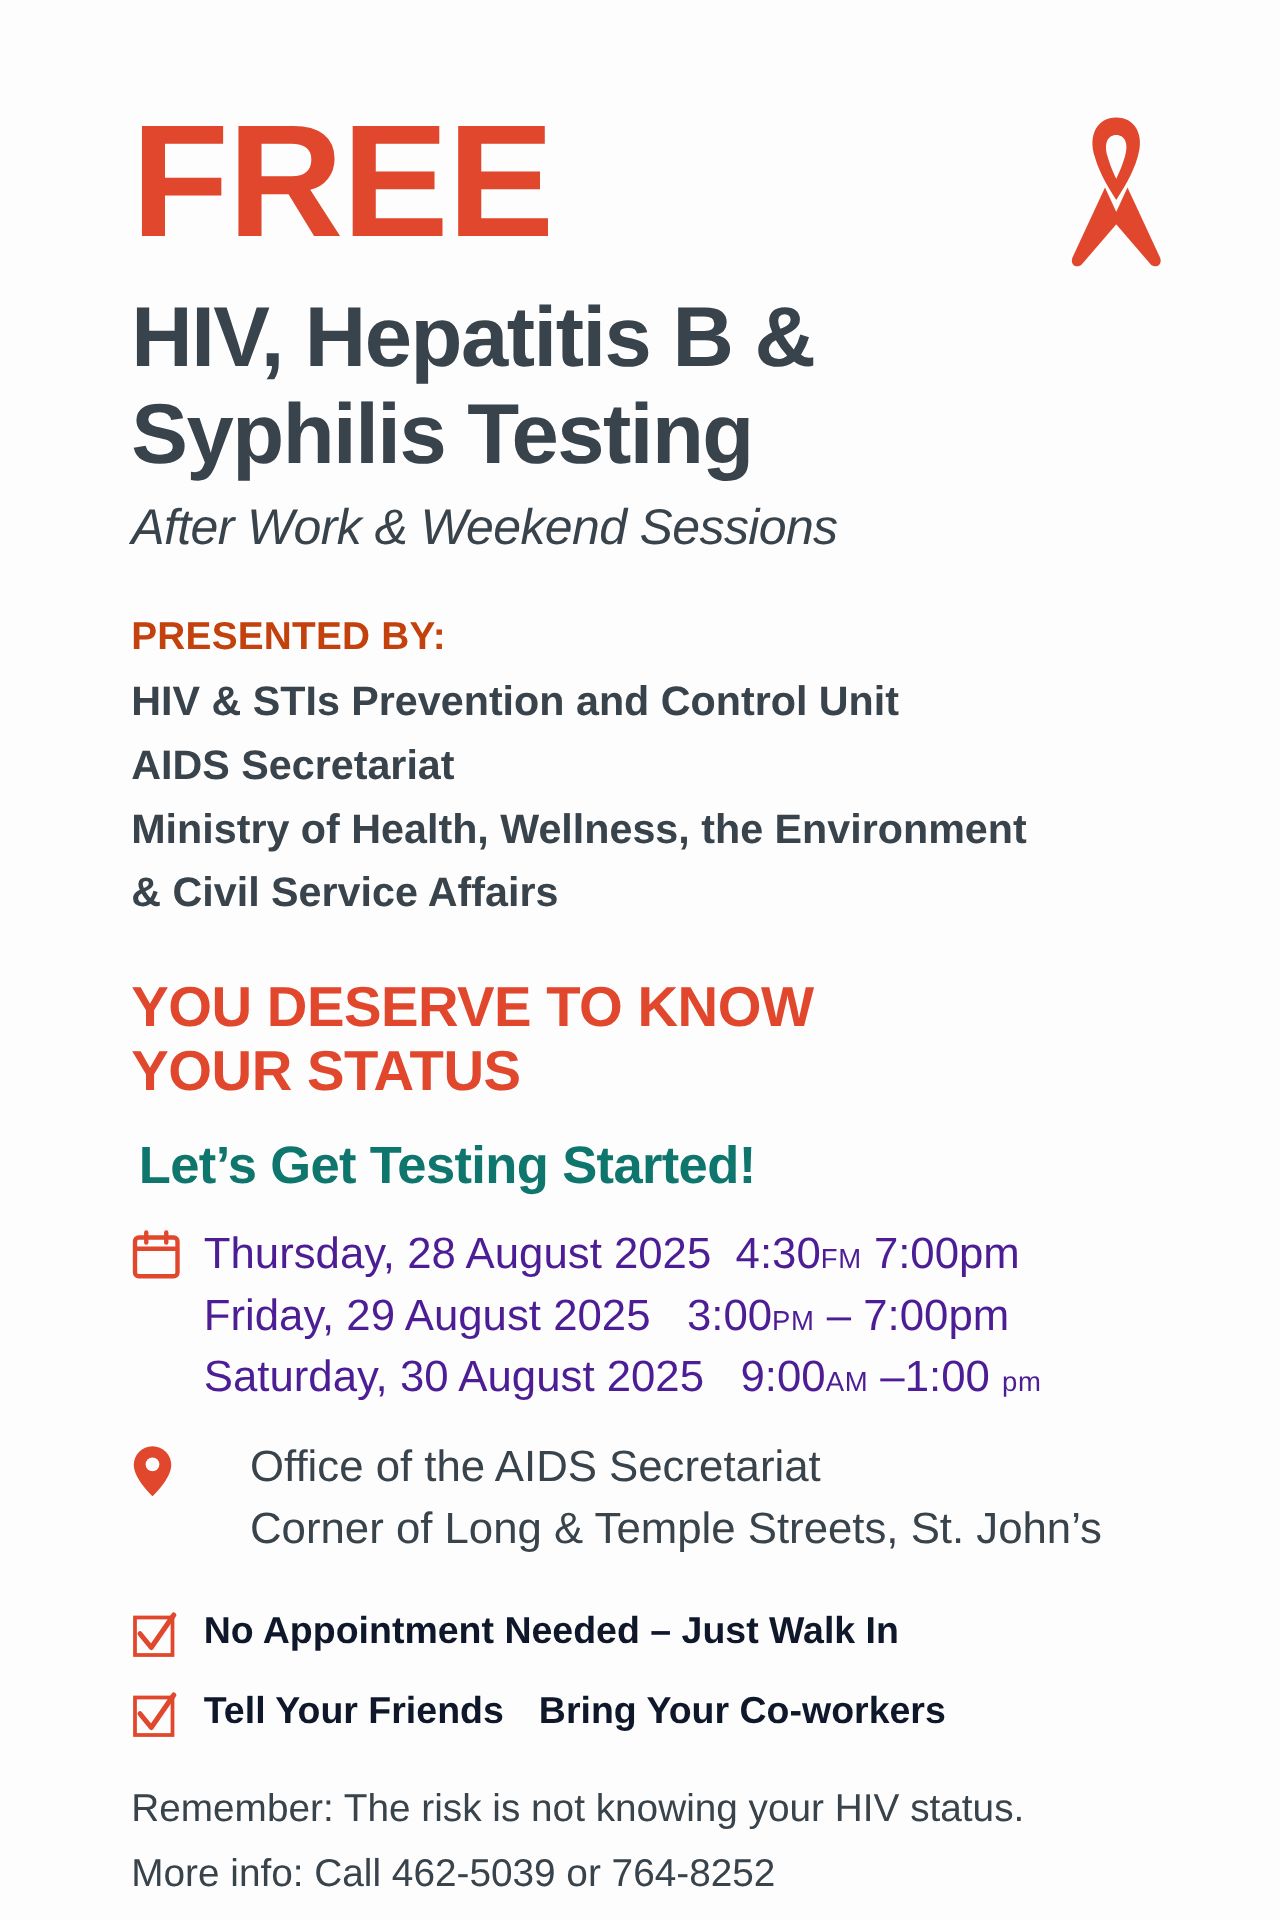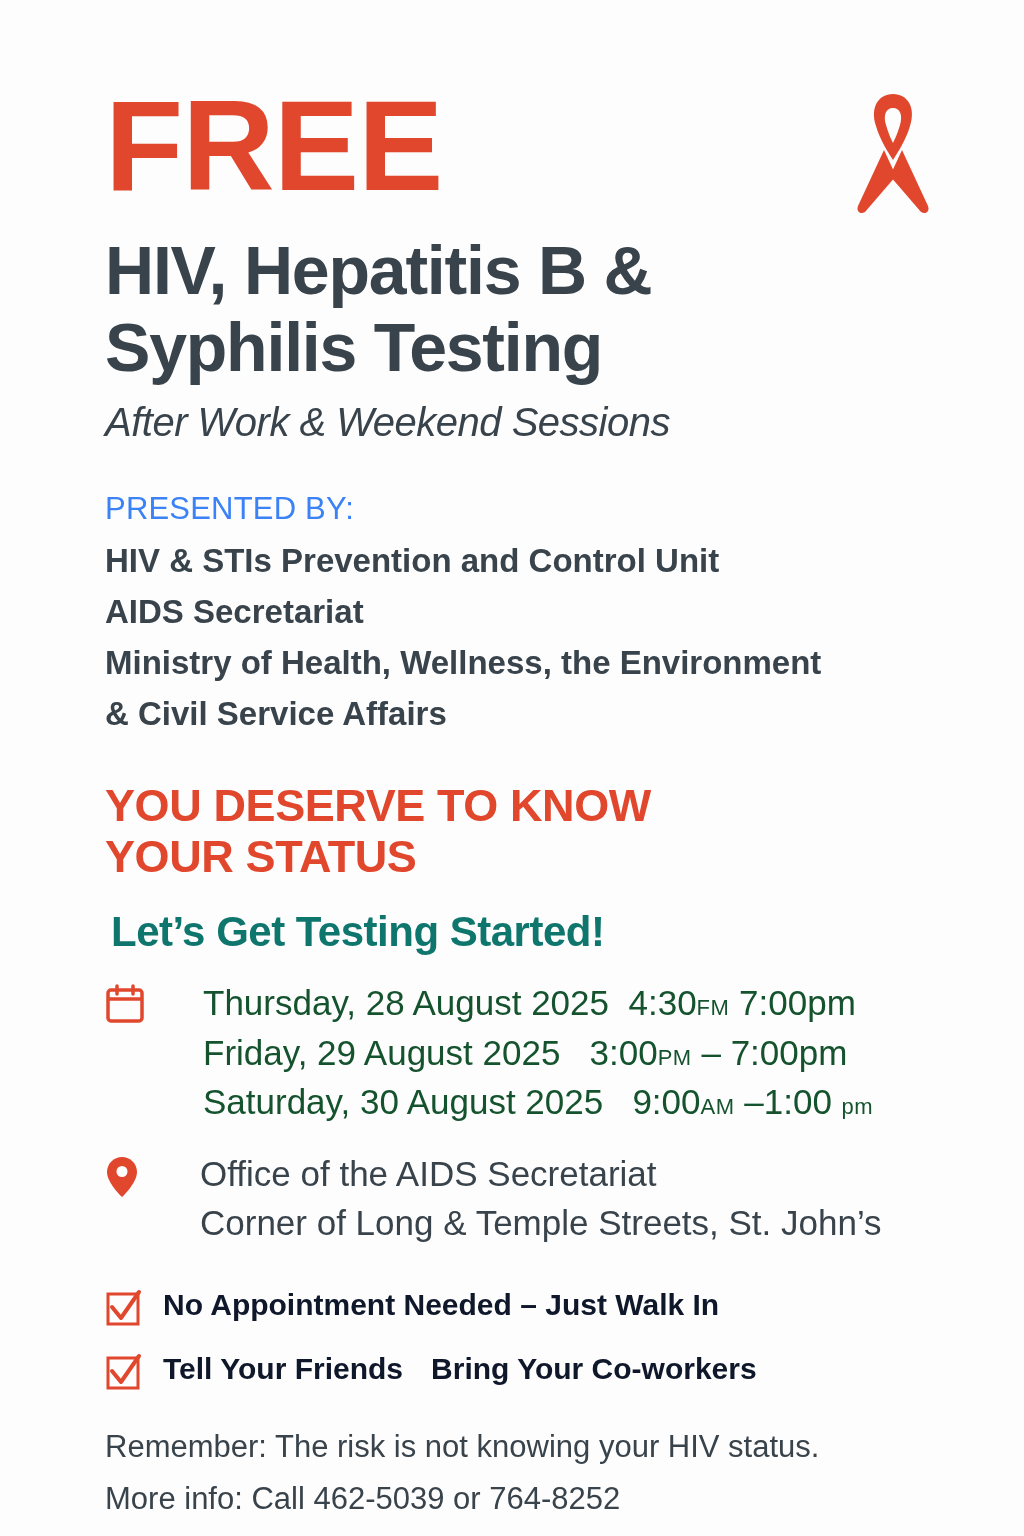--- a/index.html
+++ b/index.html
@@ -49,22 +49,22 @@
   .subhead {
     font-size: 40px;
     font-style: italic;
     font-weight: normal;
     color: #39434b;
     margin: 14px 0 0 0;
     letter-spacing: -0.5px;
   }
   .presented-label {
     font-size: 31px;
-    font-weight: normal;
-    color: #3b82f6;
+    font-weight: bold;
+    color: #c2410c;
     margin: 46px 0 0 0;
     letter-spacing: 0.2px;
   }
   .presented-lines {
     font-size: 33px;
     line-height: 1.55;
     color: #39434b;
     margin-top: 8px;
     font-weight: bold;
   }
@@ -92,23 +92,22 @@
     width: 58px;
     flex: 0 0 58px;
     padding-top: 6px;
   }
   .body-col {
     flex: 1;
   }
   .date-line {
     font-size: 35px;
     line-height: 1.42;
-    color: #14532d;
+    color: #4c1d95;
     white-space: nowrap;
-    margin-left: 40px;
   }
   .small-caps {
     font-size: 22px;
     letter-spacing: 0.5px;
   }
   .loc-line {
     font-size: 35px;
     line-height: 1.4;
     color: #39434b;
     white-space: nowrap;

